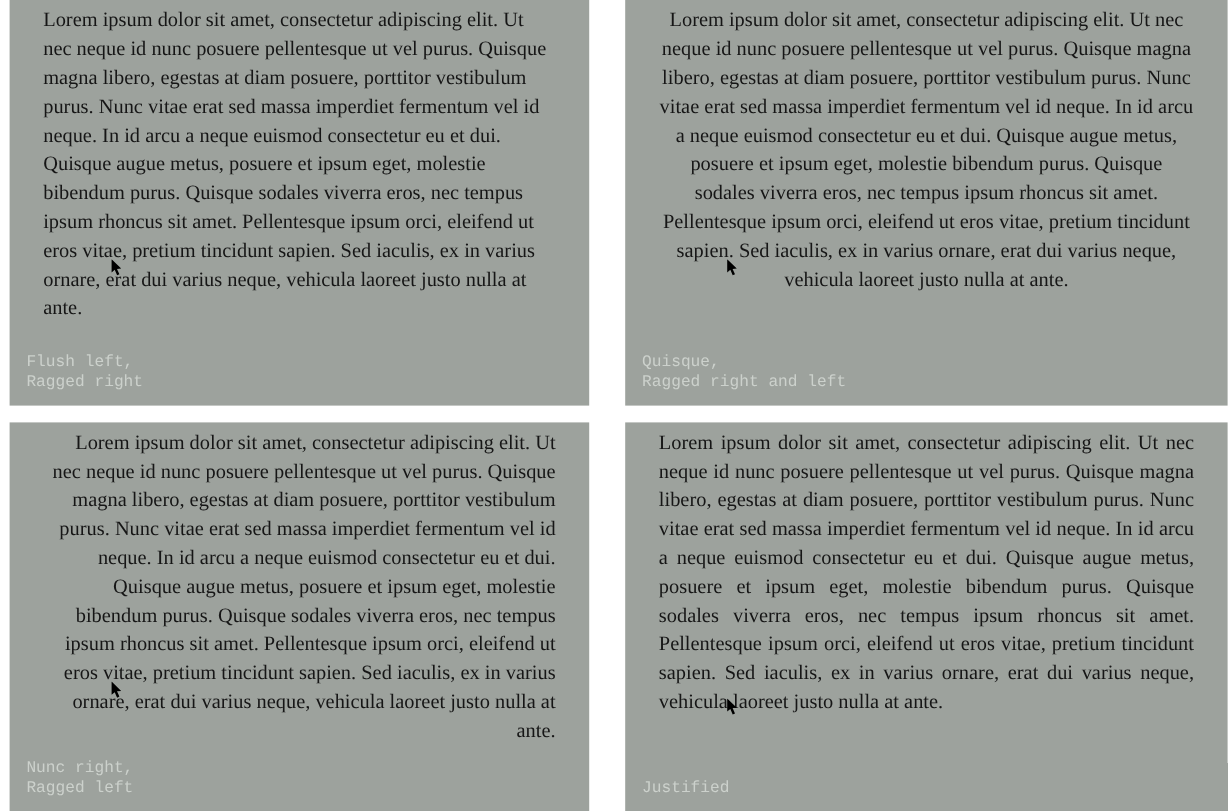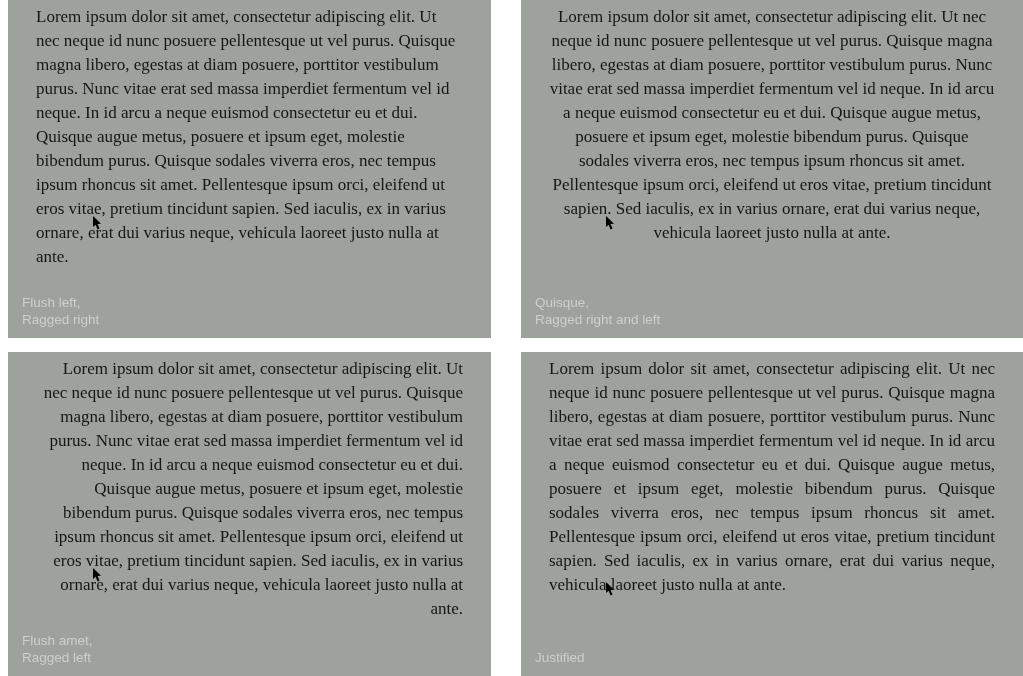--- a/index.html
+++ b/index.html
@@ -35,21 +35,21 @@
   }
   .align-left    { text-align: left; }
   .align-center  { text-align: center; }
   .align-right   { text-align: right; }
   .align-justify { text-align: justify; }
 
   .label {
     position: absolute;
     left: 14px;
     bottom: 10px;
-    font-family: Liberation Sans, sans-serif;
+    font-family: Liberation Mono, monospace;
     font-size: 13.5px;
     line-height: 17px;
     color: #ccd1cc;
     white-space: pre-line;
   }
 
   .cursor {
     position: absolute;
     left: 84px;
     top: 216px;
@@ -84,21 +84,21 @@
 Ragged right and left</div>
 </div>
 
 <div class="panel panel-bl">
   <p class="para align-right">Lorem ipsum dolor sit amet, consectetur adipiscing elit. Ut nec neque id nunc posuere pellentesque ut vel purus. Quisque magna libero, egestas at diam posuere, porttitor vestibulum purus. Nunc vitae erat sed massa imperdiet fermentum vel id neque. In id arcu a neque euismod consectetur eu et dui. Quisque augue metus, posuere et ipsum eget, molestie bibendum purus. Quisque sodales viverra eros, nec tempus ipsum rhoncus sit amet. Pellentesque ipsum orci, eleifend ut eros vitae, pretium tincidunt sapien. Sed iaculis, ex in varius ornare, erat dui varius neque, vehicula laoreet justo nulla at ante.</p>
   <span class="cursor">
     <svg width="10" height="14" viewBox="0 0 10 14">
       <path d="M1 0 L1 11 L3.6 8.8 L5.6 13.4 L7.5 12.5 L5.5 8.1 L9 7.8 Z" fill="#000000"></path>
     </svg>
   </span>
-  <div class="label">Flush amet,
+  <div class="label">Nunc right,
 Ragged left</div>
 </div>
 
 <div class="panel panel-br">
   <p class="para align-justify">Lorem ipsum dolor sit amet, consectetur adipiscing elit. Ut nec neque id nunc posuere pellentesque ut vel purus. Quisque magna libero, egestas at diam posuere, porttitor vestibulum purus. Nunc vitae erat sed massa imperdiet fermentum vel id neque. In id arcu a neque euismod consectetur eu et dui. Quisque augue metus, posuere et ipsum eget, molestie bibendum purus. Quisque sodales viverra eros, nec tempus ipsum rhoncus sit amet. Pellentesque ipsum orci, eleifend ut eros vitae, pretium tincidunt sapien. Sed iaculis, ex in varius ornare, erat dui varius neque, vehicula laoreet justo nulla at ante.</p>
   <span class="cursor">
     <svg width="10" height="14" viewBox="0 0 10 14">
       <path d="M1 0 L1 11 L3.6 8.8 L5.6 13.4 L7.5 12.5 L5.5 8.1 L9 7.8 Z" fill="#000000"></path>
     </svg>
   </span>

